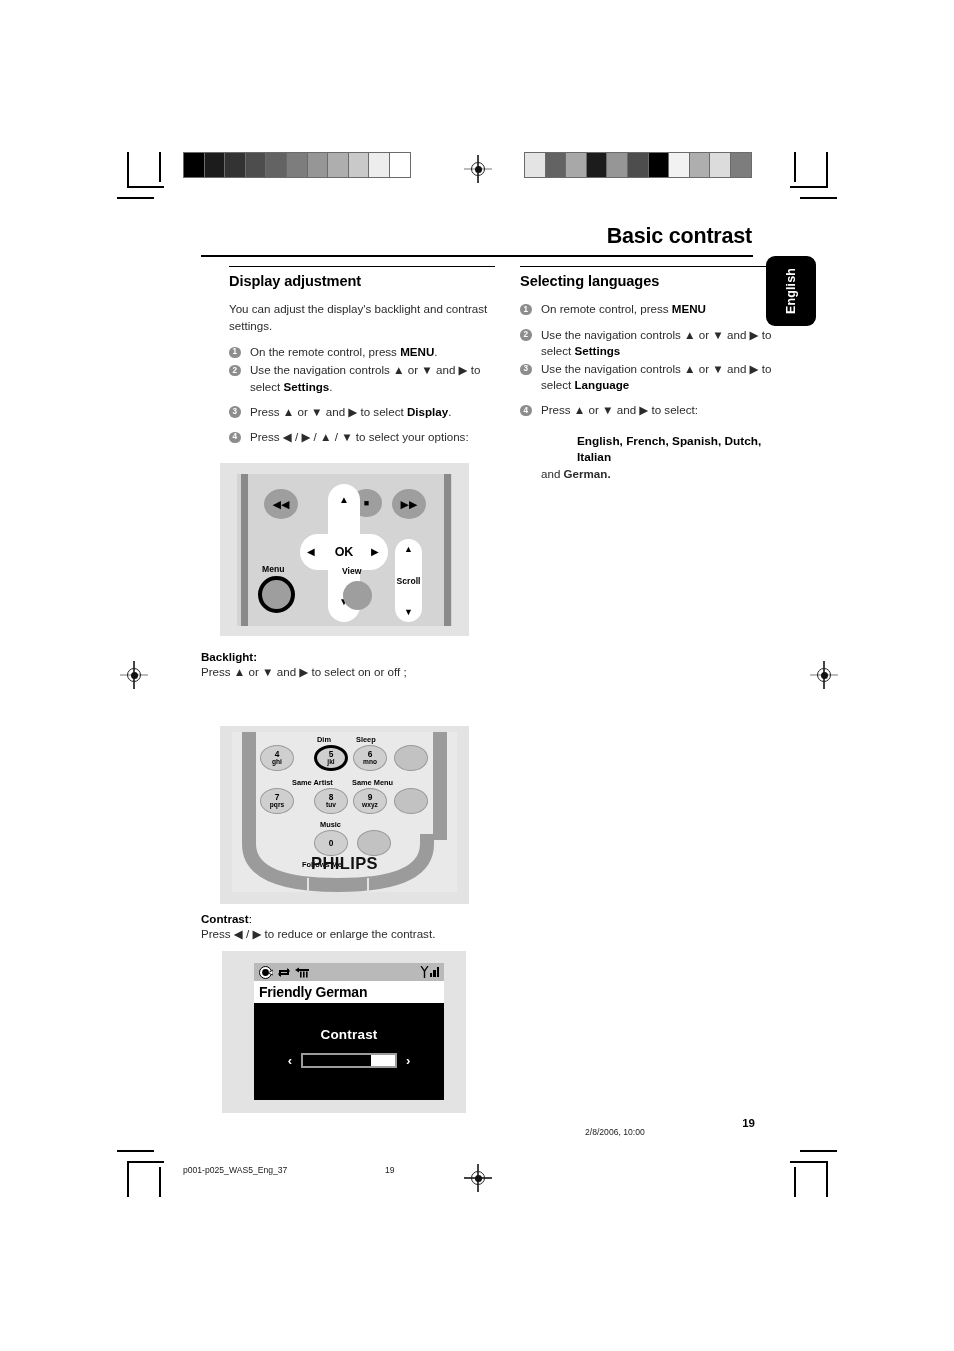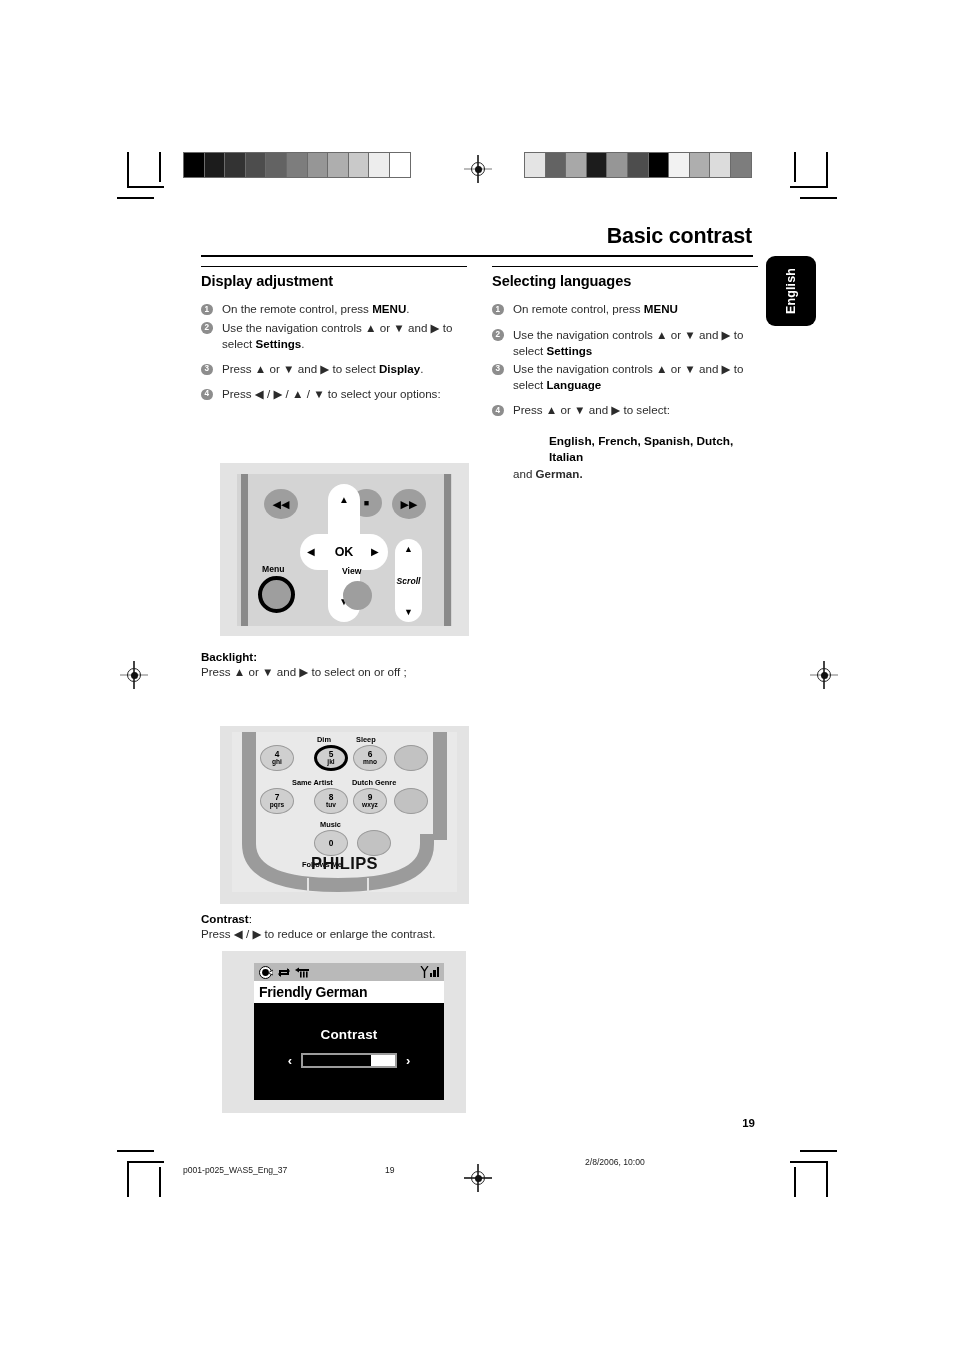--- a/index.html
+++ b/index.html
@@ -47,21 +47,21 @@
     position: absolute; left: 766px; top: 256px; width: 50px; height: 70px;
     background: #000; border-radius: 9px;
     display: flex; align-items: center; justify-content: center;
   }
   .lang-tab span {
     color: #fff; font-size: 12.5px; font-weight: bold;
     transform: rotate(-90deg); white-space: nowrap; letter-spacing: 0.1px;
   }
 
   
-  .col { position: absolute; width: 268px; }
+  .col { position: absolute; width: 268px; margin-left: 28px; }
   .col-left { left: 201px; top: 266px; }
   .col-right { left: 492px; top: 266px; }
 
   .sec-rule { width: 266px; height: 1.4px; background: #000; margin-bottom: 6px; }
   .sec-head {
     font-size: 14.6px; font-weight: bold; color: #000; letter-spacing: -0.1px;
     margin-bottom: 12px;
   }
 
   .para {
@@ -128,21 +128,21 @@
     display: flex; align-items: center; justify-content: center;
     font-size: 12.5px; font-weight: bold; color: #000;
   }
   .dpad .ar { position: absolute; font-size: 10px; color: #000; }
   .scrollpad {
     position: absolute; left: 175px; top: 76px; width: 27px; height: 83px;
     background: #fff; border-radius: 14px;
     display: flex; flex-direction: column; align-items: center; justify-content: space-between;
     padding: 5px 0;
   }
-  .scrollpad .stxt { font-size: 8.6px; font-weight: bold; color: #000; font-style: italic; }
+  .scrollpad .stxt { font-size: 8.6px; font-weight: bold; color: #000; }
   .scrollpad .sar { font-size: 9px; color: #000; }
   .menu-ring {
     position: absolute; left: 38px; top: 113px; width: 37px; height: 37px;
     border-radius: 50%; background: #9e9e9e; border: 4.5px solid #000;
   }
   .lbl-small {
     position: absolute; font-size: 8.6px; font-weight: bold; color: #000;
     white-space: nowrap;
   }
 
@@ -285,20 +285,21 @@
   <div class="rule-main"></div>
 
   <div class="lang-tab">
     <span>English</span>
   </div>
 
   <div class="col col-left">
     <div class="sec-rule"></div>
     <div class="sec-head">Display adjustment</div>
 
+    <div class="para">You can adjust the display's backlight and contrast settings.</div>
 
     <div class="step tight">
       <div class="num">1</div>
       <div class="txt">
         <span>On the remote control, press </span><b>MENU</b><span>.</span>
       </div>
     </div>
 
     <div class="step">
       <div class="num">2</div>
@@ -385,21 +386,21 @@
       <span class="kn">5</span>
       <span class="kl">jkl</span>
     </div>
     <div class="kp-key" style="left:133px;top:19px;">
       <span class="kn">6</span>
       <span class="kl">mno</span>
     </div>
     <div class="kp-key blank" style="left:174px;top:19px;"></div>
 
     <div class="kp-lbl" style="left:72px;top:52px;">Same Artist</div>
-    <div class="kp-lbl" style="left:132px;top:52px;">Dutch Genre</div>
+    <div class="kp-lbl" style="left:132px;top:52px;">Same Menu</div>
 
     <div class="kp-key" style="left:40px;top:62px;">
       <span class="kn">7</span>
       <span class="kl">pqrs</span>
     </div>
     <div class="kp-key" style="left:94px;top:62px;">
       <span class="kn">8</span>
       <span class="kl">tuv</span>
     </div>
     <div class="kp-key" style="left:133px;top:62px;">
@@ -509,15 +510,15 @@
       <div class="bold-line">English, French, Spanish, Dutch, Italian</div>
       <div class="plain-line">
         <span>and </span><b>German.</b>
       </div>
     </div>
   </div>
 
   <div class="pageno">19</div>
   <div class="footline" style="left:183px;top:1165px;">p001-p025_WAS5_Eng_37</div>
   <div class="footline" style="left:385px;top:1165px;">19</div>
-  <div class="footline" style="left:585px;top:1157px;">2/8/2006, 10:00</div>
+  <div class="footline" style="left:585px;top:1127px;">2/8/2006, 10:00</div>
 
 </div>
 
 </body></html>

